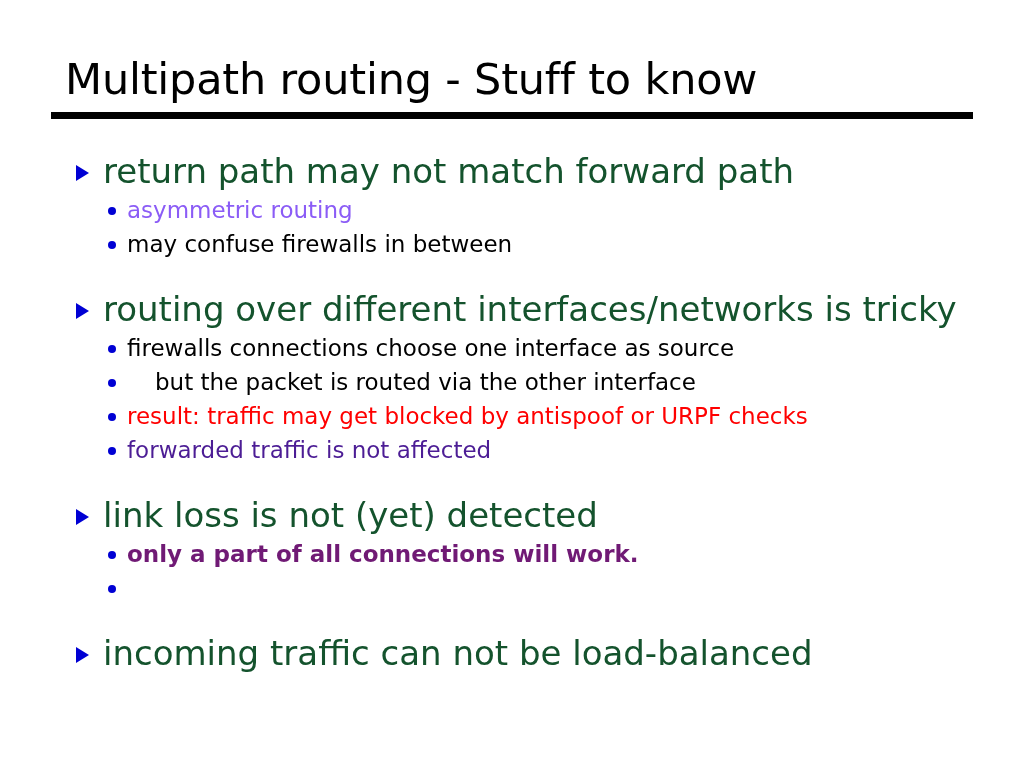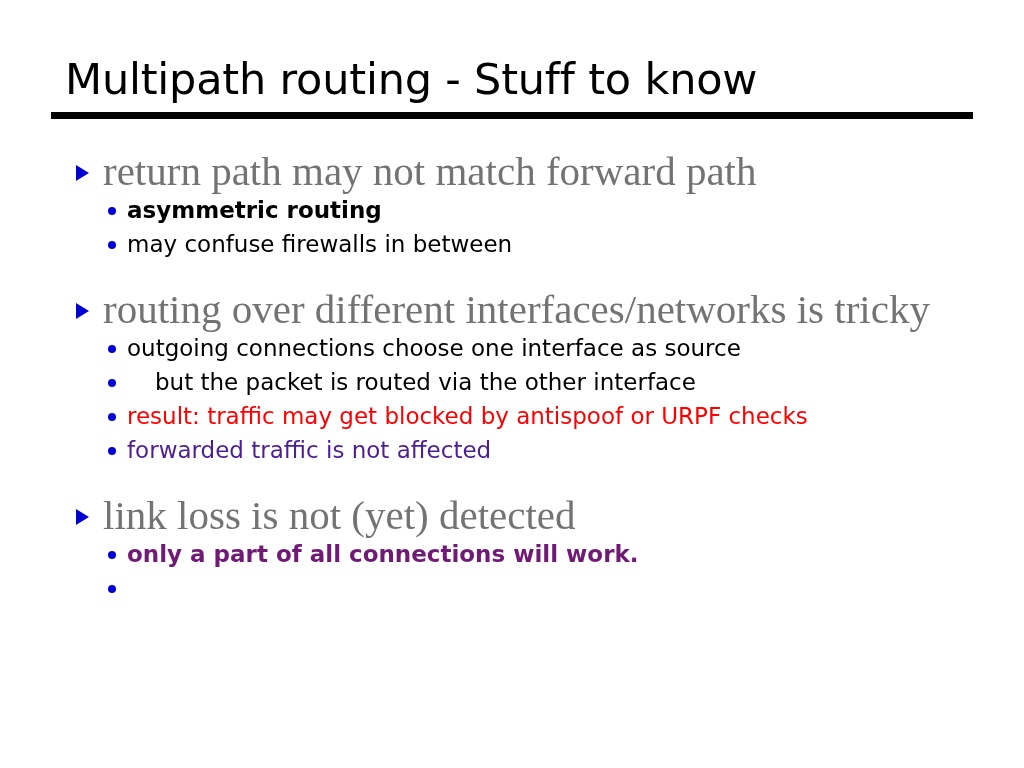--- a/index.html
+++ b/index.html
@@ -63,25 +63,24 @@
   .group + .group {
     margin-top: 29px;
   }
 
   
   .l1 {
     position: relative;
     display: block;
     padding-left: 103px;
     min-height: 39px;
-    font-size: 41px;
+    font-size: 34px;
     line-height: 39px;
-    color: #737373;
+    color: #14532d;
     white-space: nowrap;
-    font-family: Liberation Serif, serif;
   }
   .l1 .marker-tri {
     position: absolute;
     left: 76px;
     top: 13px;
     width: 0;
     height: 0;
     border-top: 8px solid transparent;
     border-bottom: 8px solid transparent;
     border-left: 13px solid #0000d4;
@@ -141,38 +140,38 @@
   <div class="body-block">
 
     <div class="group">
       <div class="l1 l1-first">
         <span class="marker-tri" style="border-left-color: rgb(0, 0, 212);"></span>
         <span class="txt">return path may not match forward path</span>
       </div>
       <ul class="l2-list sub-gap">
         <li class="l2">
           <span class="marker-dot" style="background: rgb(0, 0, 212);"></span>
-          <span class="txt" style="color: #000000; font-weight: bold;">asymmetric routing</span>
+          <span class="txt" style="color: #8b5cf6;">asymmetric routing</span>
         </li>
         <li class="l2">
           <span class="marker-dot" style="background: rgb(0, 0, 212);"></span>
           <span class="txt" style="color: rgb(0, 0, 0);">may confuse firewalls in between</span>
         </li>
       </ul>
     </div>
 
     <div class="group">
       <div class="l1">
         <span class="marker-tri" style="border-left-color: rgb(0, 0, 212);"></span>
         <span class="txt">routing over different interfaces/networks is tricky</span>
       </div>
       <ul class="l2-list sub-gap">
         <li class="l2">
           <span class="marker-dot" style="background: rgb(0, 0, 212);"></span>
-          <span class="txt" style="color: rgb(0, 0, 0);">outgoing connections choose one interface as source</span>
+          <span class="txt" style="color: rgb(0, 0, 0);">firewalls connections choose one interface as source</span>
         </li>
         <li class="l2">
           <span class="marker-dot" style="background: rgb(0, 0, 212);"></span>
           <span class="txt" style="color: rgb(0, 0, 0); margin-left: 28px;">but the packet is routed via the other interface</span>
         </li>
         <li class="l2">
           <span class="marker-dot" style="background: rgb(0, 0, 212);"></span>
           <span class="txt" style="color: rgb(255, 0, 0);">result: traffic may get blocked by antispoof or URPF checks</span>
         </li>
         <li class="l2">
@@ -191,15 +190,21 @@
         <li class="l2">
           <span class="marker-dot" style="background: rgb(0, 0, 212);"></span>
           <span class="txt" style="color: #701a75; font-weight: bold;">only a part of all connections will work.</span>
         </li>
         <li class="l2">
           <span class="marker-dot" style="background: rgb(0, 0, 212);"></span>
         </li>
       </ul>
     </div>
 
+    <div class="group">
+      <div class="l1">
+        <span class="marker-tri" style="border-left-color: rgb(0, 0, 212);"></span>
+        <span class="txt">incoming traffic can not be load-balanced</span>
+      </div>
+    </div>
 
   </div>
 </div>
 
 </body></html>

